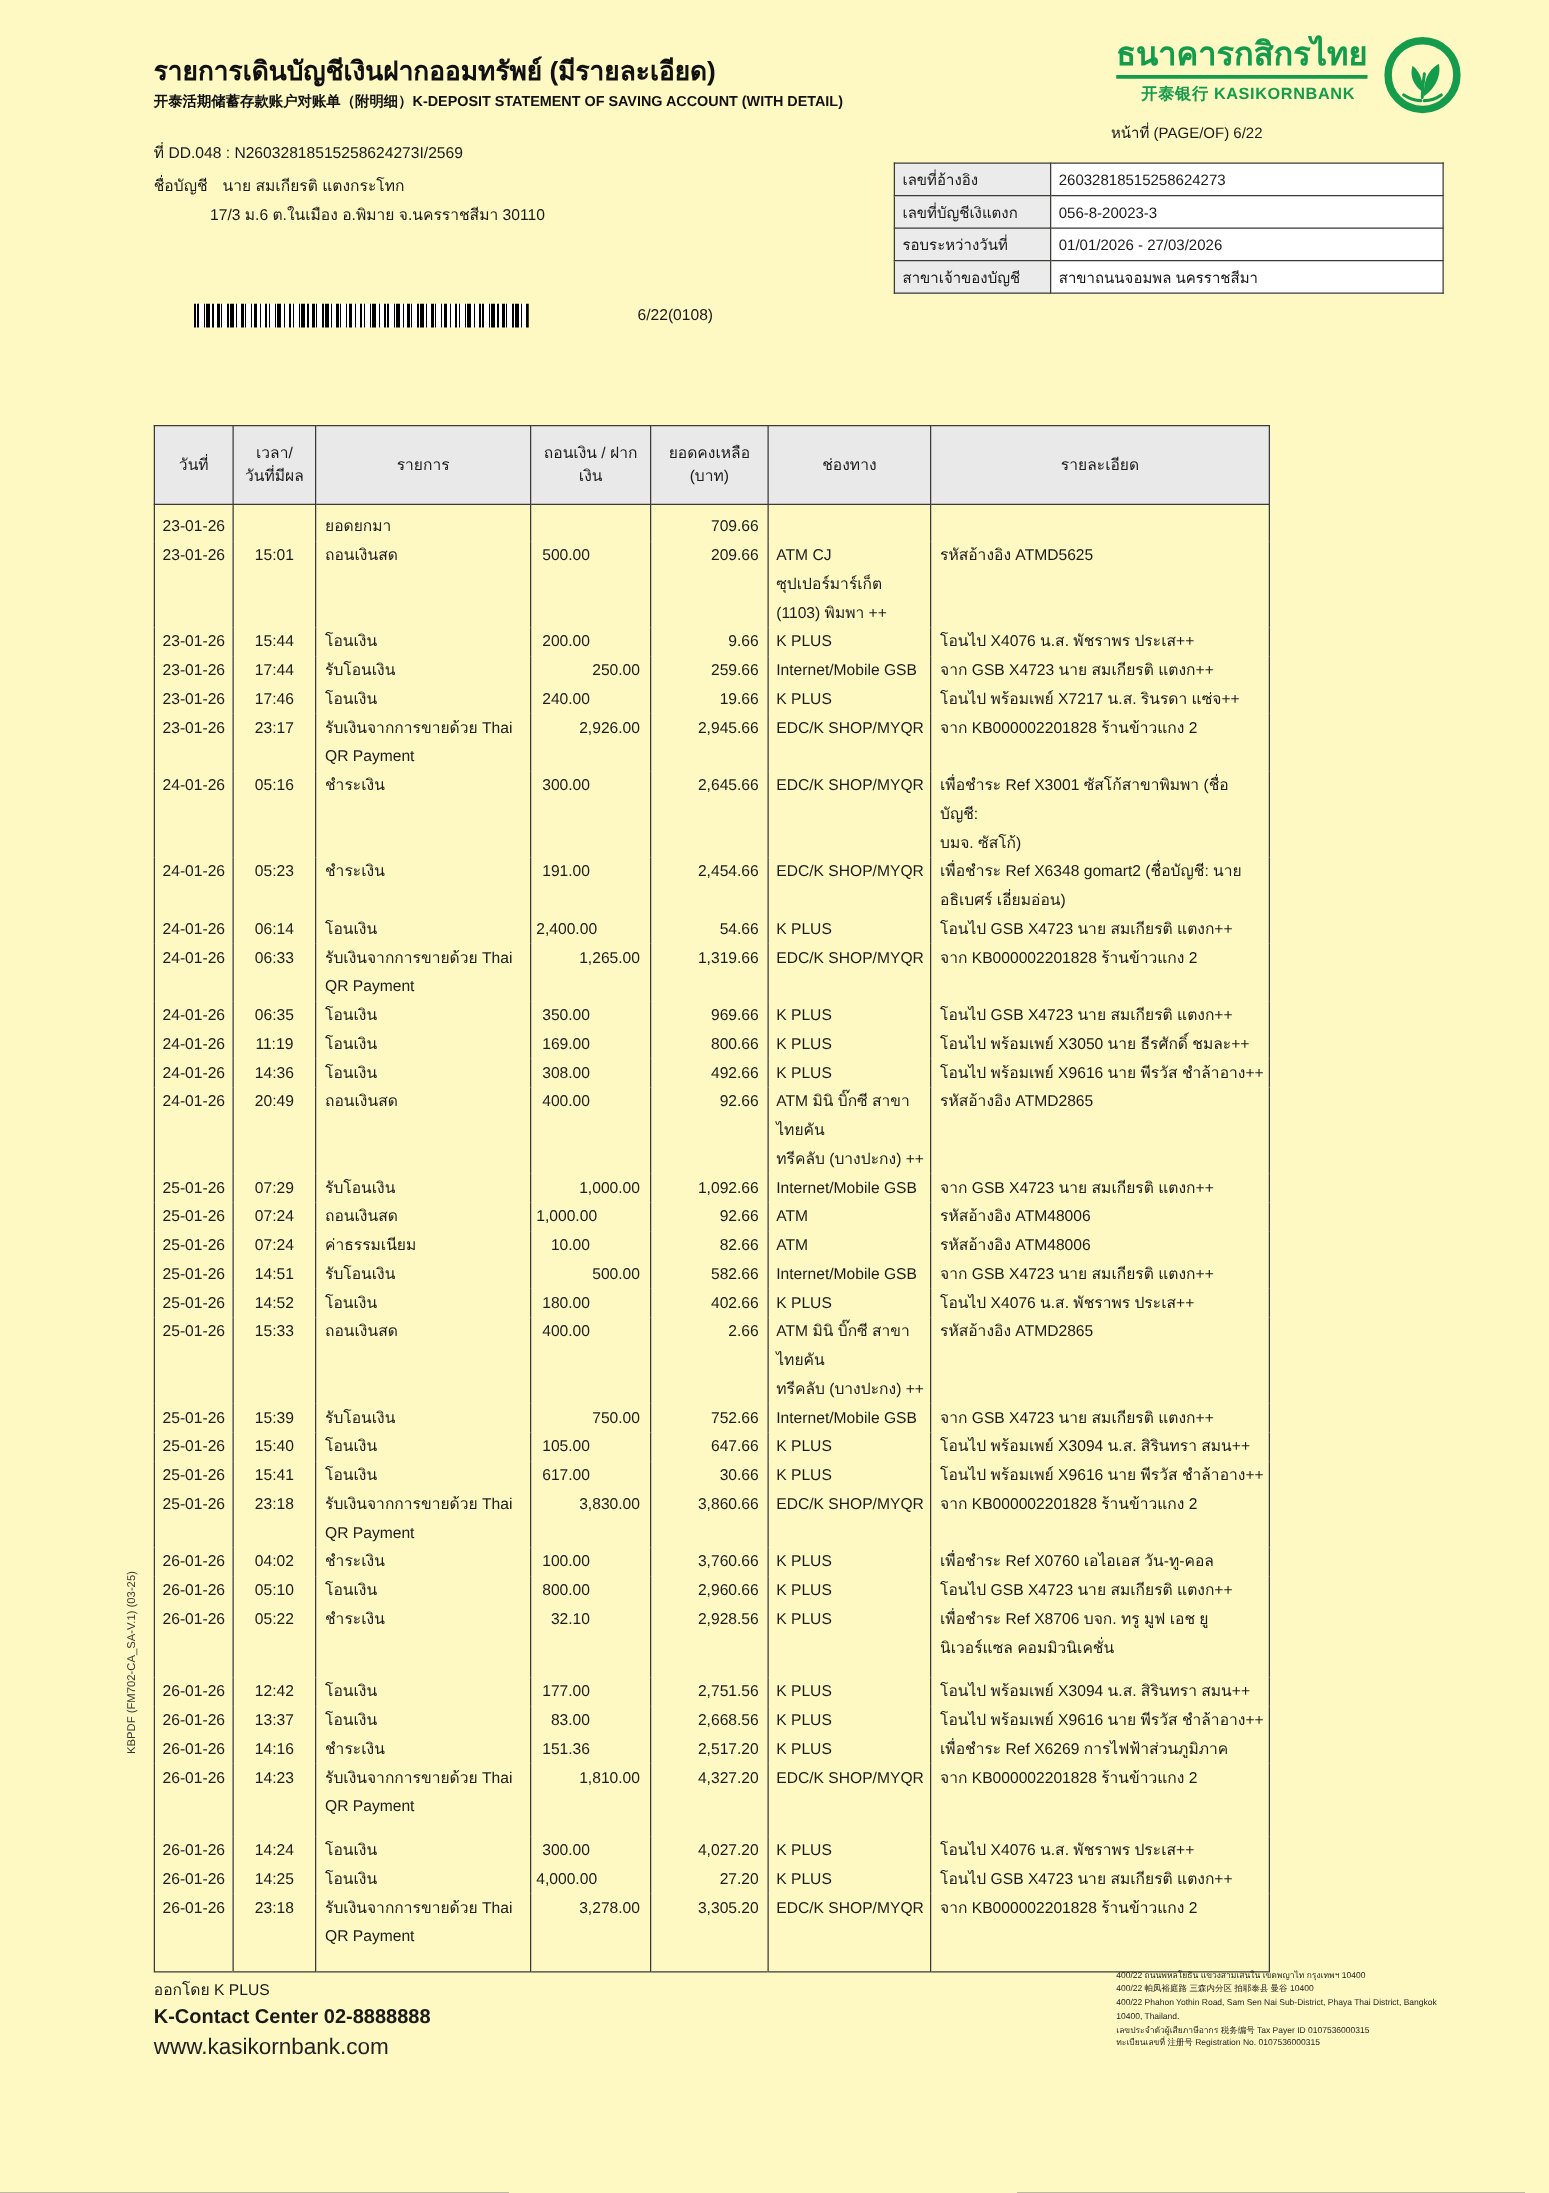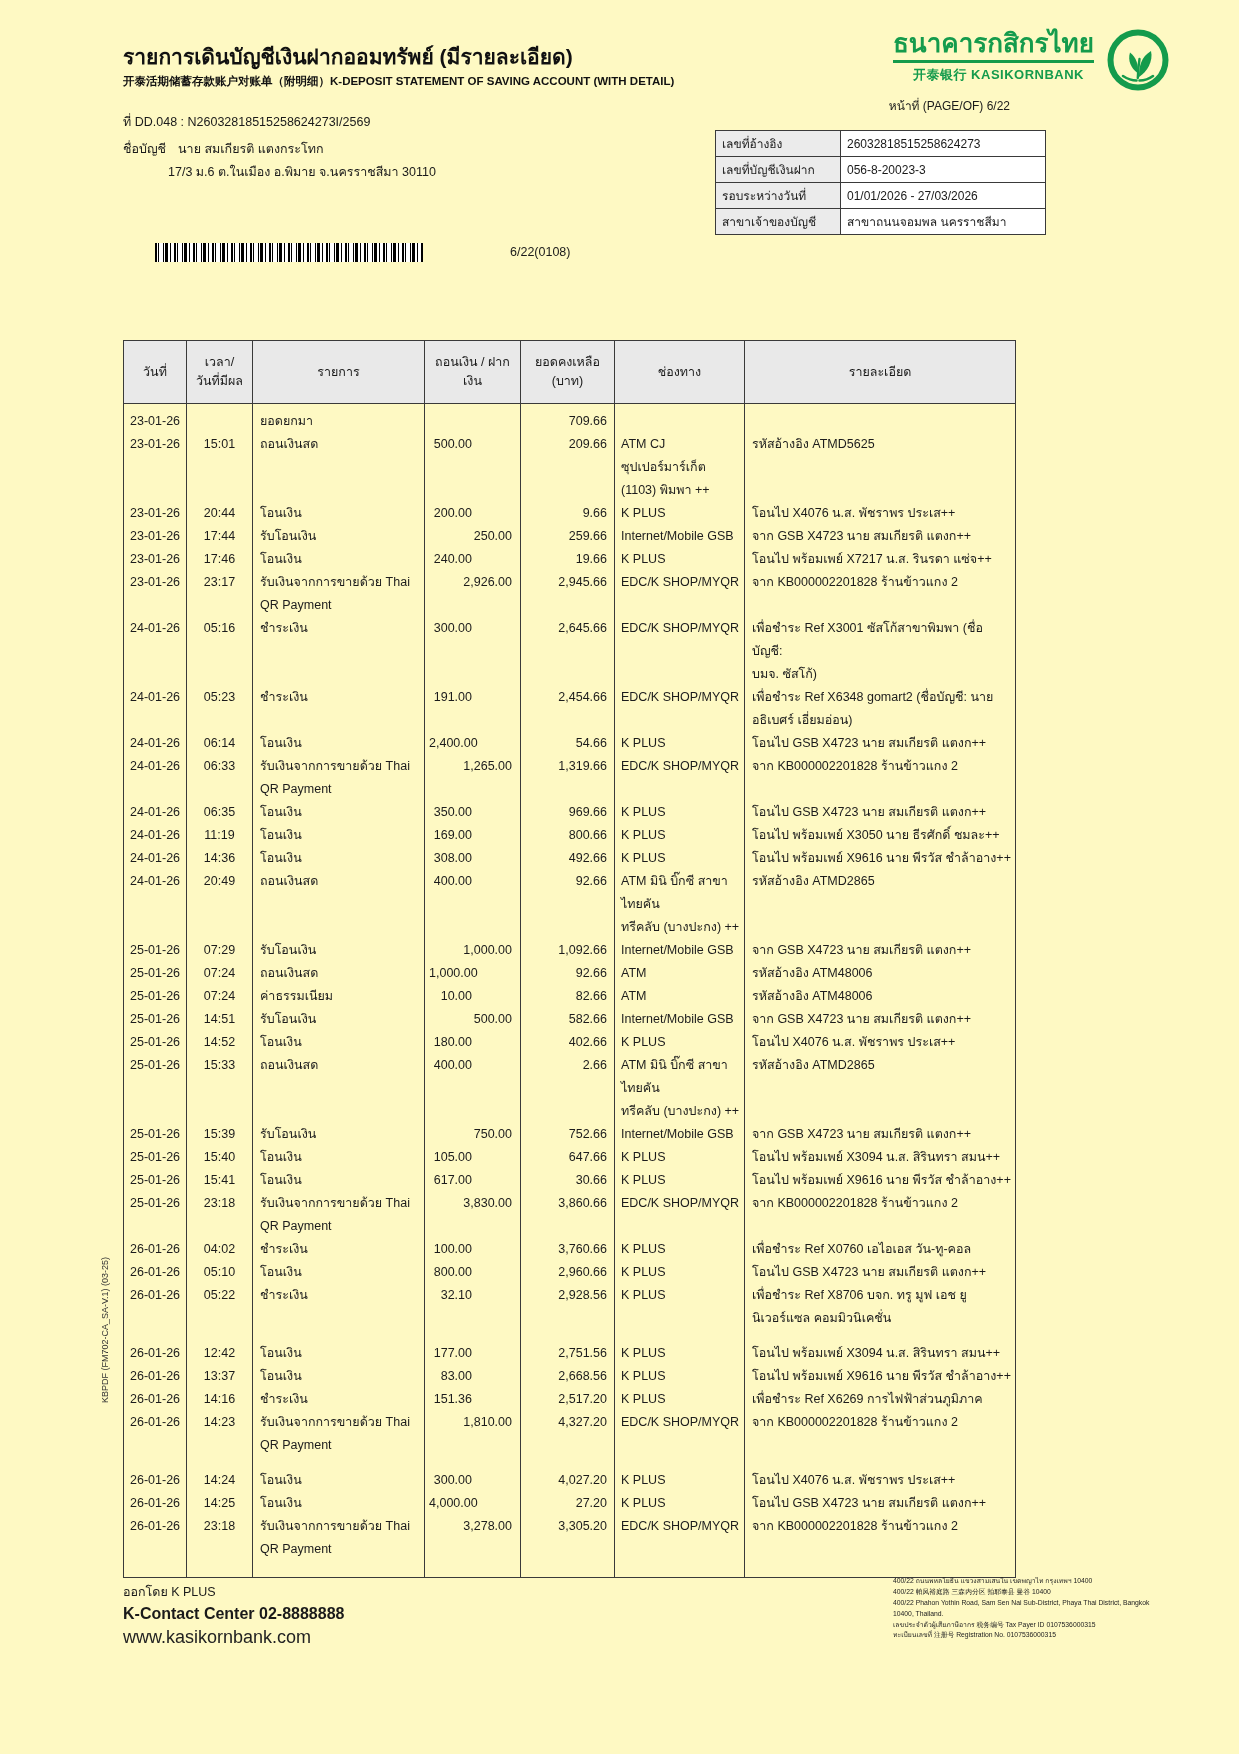--- a/index.html
+++ b/index.html
@@ -14,21 +14,21 @@
   .brand{position:absolute;left:893px;top:30px;display:flex;align-items:flex-start;gap:12px;}
   .brand-th{font-size:26px;font-weight:bold;color:#149B4C;line-height:1.05;border-bottom:3px solid #149B4C;padding-bottom:3px;}
   .brand-en{font-size:13px;font-weight:bold;color:#149B4C;margin-top:3px;letter-spacing:0.5px;margin-left:20px;}
   .brand-mark{width:64px;height:64px;margin-top:-2px;}
   .page-of{position:absolute;left:798px;top:96px;width:212px;text-align:right;font-size:12px;}
   .doc-no{position:absolute;left:123px;top:112px;font-size:12.5px;}
   .acct-name{position:absolute;left:123px;top:139px;font-size:12.5px;}
   .acct-name .nm{margin-left:12px;}
   .acct-addr{position:absolute;left:168px;top:162px;font-size:12.5px;}
   
-  .info{position:absolute;left:715px;top:130px;width:331px;border-collapse:collapse;table-layout:fixed;}
+  .info{position:absolute;left:715px;top:130px;width:440px;border-collapse:collapse;table-layout:fixed;}
   .info td{border:1px solid #3a3a3a;font-size:12px;padding:3px 6px;height:18px;vertical-align:middle;}
   .info .il{background:#ebebeb;width:112px;}
   .info .iv{background:#fff;}
   
   .barcode{position:absolute;left:155px;top:243px;width:268px;height:19px;
     background:repeating-linear-gradient(90deg,
       #000 0px,#000 2px,#fff 2px,#fff 3px,
       #000 3px,#000 4px,#fff 4px,#fff 8px,
       #000 8px,#000 9px,#fff 9px,#fff 10px,
       #000 10px,#000 13px,#fff 13px,#fff 15px,
@@ -92,21 +92,21 @@
   </div>
   <div class="acct-addr">17/3 ม.6 ต.ในเมือง อ.พิมาย จ.นครราชสีมา 30110</div>
 
   <table class="info">
     <tbody>
       <tr>
         <td class="il">เลขที่อ้างอิง</td>
         <td class="iv">26032818515258624273</td>
       </tr>
       <tr>
-        <td class="il">เลขที่บัญชีเงินฝาก</td>
+        <td class="il">เลขที่บัญชีเงิแตงก</td>
         <td class="iv">056-8-20023-3</td>
       </tr>
       <tr>
         <td class="il">รอบระหว่างวันที่</td>
         <td class="iv">01/01/2026 - 27/03/2026</td>
       </tr>
       <tr>
         <td class="il">สาขาเจ้าของบัญชี</td>
         <td class="iv">สาขาถนนจอมพล นครราชสีมา</td>
       </tr>
@@ -154,21 +154,21 @@
           <td class="td-time">15:01</td>
           <td class="td-desc">ถอนเงินสด</td>
           <td class="td-amt wd">500.00</td>
           <td class="td-bal">209.66</td>
           <td class="td-ch">ATM CJ ซุปเปอร์มาร์เก็ต
 (1103) พิมพา ++</td>
           <td class="td-det">รหัสอ้างอิง ATMD5625</td>
         </tr>
         <tr>
           <td class="td-date">23-01-26</td>
-          <td class="td-time">20:44</td>
+          <td class="td-time">15:44</td>
           <td class="td-desc">โอนเงิน</td>
           <td class="td-amt wd">200.00</td>
           <td class="td-bal">9.66</td>
           <td class="td-ch">K PLUS</td>
           <td class="td-det">โอนไป X4076 น.ส. พัชราพร ประเส++</td>
         </tr>
         <tr>
           <td class="td-date">23-01-26</td>
           <td class="td-time">17:44</td>
           <td class="td-desc">รับโอนเงิน</td>

